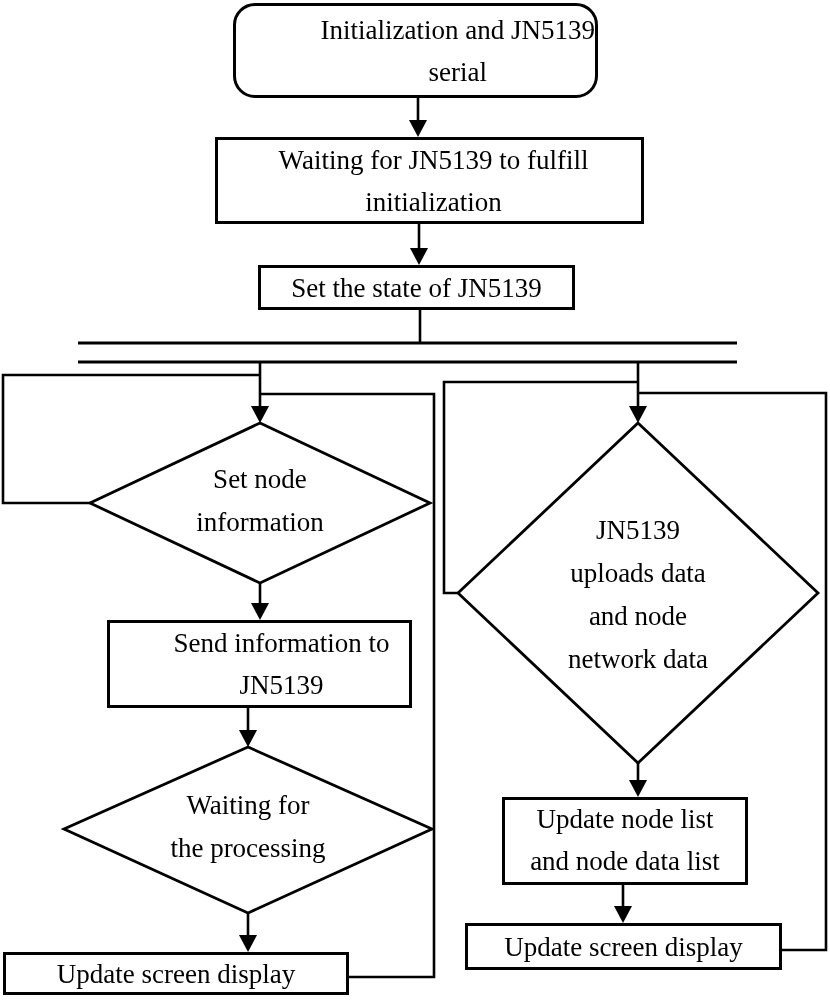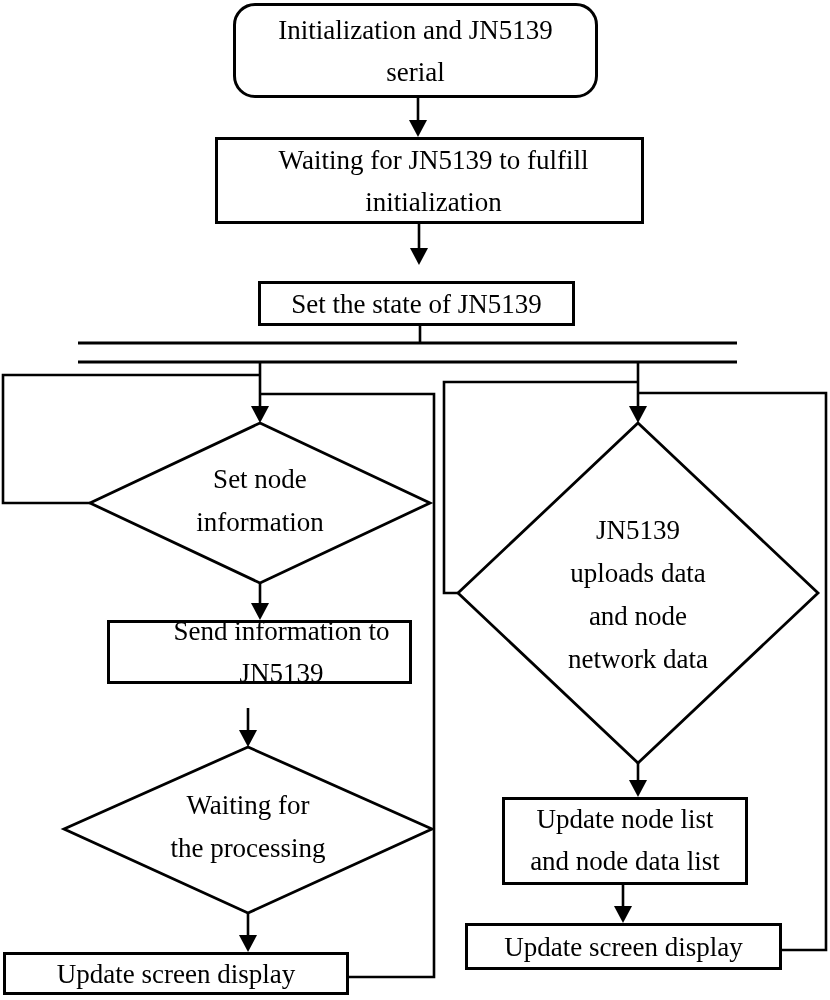--- a/index.html
+++ b/index.html
@@ -26,20 +26,21 @@
     box-sizing: border-box;
     border: 3px solid #000000;
     background: #ffffff;
     display: flex;
     align-items: center;
     justify-content: center;
     text-align: center;
   }
   .rounded {
     border-radius: 22px;
+    justify-content: flex-end;
   }
   .node-label {
     white-space: pre-line;
     font-size: 27px;
     line-height: 42px;
     text-align: center;
   }
   .diamond-label {
     position: absolute;
     transform: translate(-50%, -50%);
@@ -105,25 +106,25 @@
   <div class="rect-node rounded" style="left:233px; top:3px; width:365px; height:95px;">
     <div class="node-label">Initialization and JN5139
 serial</div>
   </div>
 
   <div class="rect-node" style="left:215px; top:137px; width:429px; height:87px;padding-left:8px;">
     <div class="node-label">Waiting for JN5139 to fulfill
 initialization</div>
   </div>
 
-  <div class="rect-node" style="left:258px; top:265px; width:317px; height:45px;margin-top:16px;">
+  <div class="rect-node" style="left:258px; top:265px; width:317px; height:45px;">
     <div class="node-label">Set the state of JN5139</div>
   </div>
 
-  <div class="rect-node" style="left:107px; top:620px; width:305px; height:64px;padding-left:44px;">
+  <div class="rect-node" style="left:107px; top:620px; width:305px; height:88px;padding-left:44px;">
     <div class="node-label">Send information to
 JN5139</div>
   </div>
 
   <div class="rect-node" style="left:3px; top:952px; width:346px; height:43px;">
     <div class="node-label">Update screen display</div>
   </div>
 
   <div class="rect-node" style="left:502px; top:797px; width:246px; height:88px;align-items:flex-end;">
     <div class="node-label">Update node list

